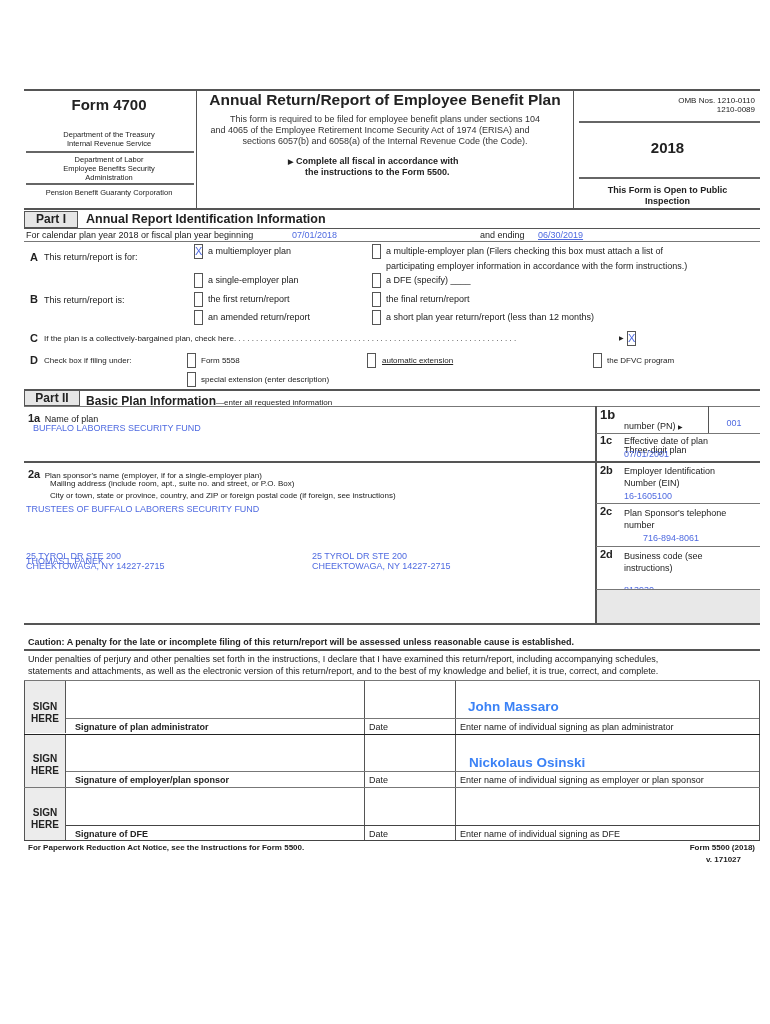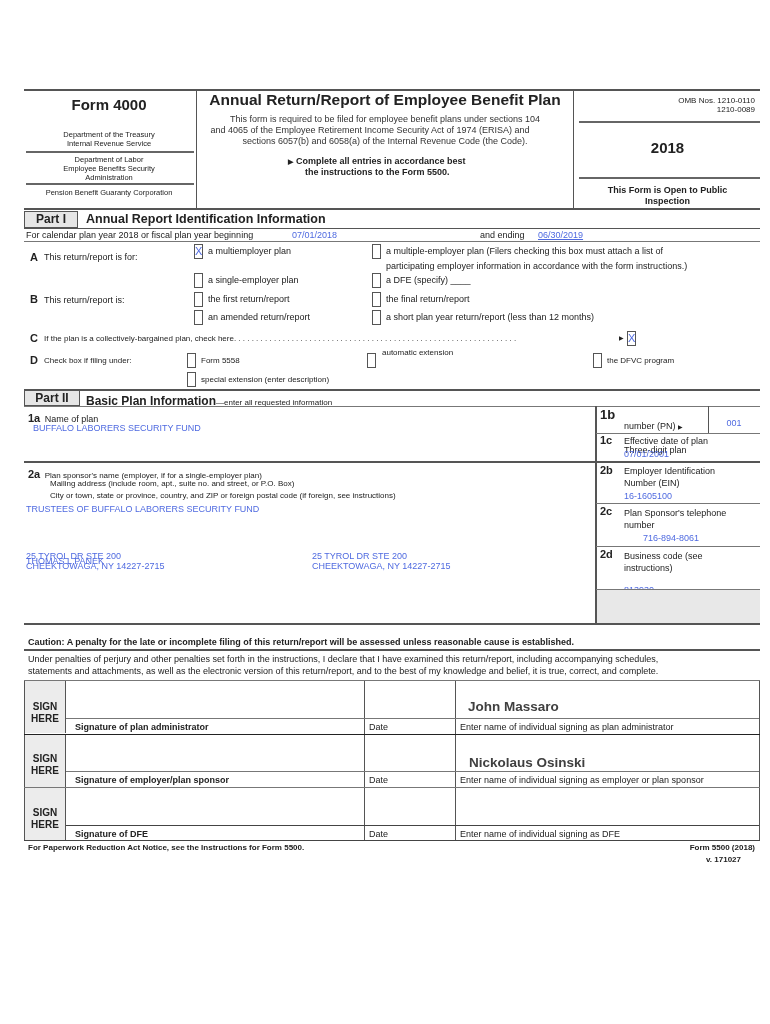--- a/index.html
+++ b/index.html
@@ -13,47 +13,47 @@
   .cb { position: absolute; width: 9px; height: 15px; border: 1px solid #555; background: #fff; font-size: 11px; line-height: 13px; text-align: center; color: #4f6ae0; }
   .t9 { font-size: 9px; }
   .t8 { font-size: 8px; }
   .t7 { font-size: 7.5px; }
   .bold { font-weight: bold; }
   .center { text-align: center; }
   .right { text-align: right; }
   .parttag { position: absolute; background: #e6e6e6; border: 1px solid #555; font-weight: bold; font-size: 12px; text-align: center; }
   .gray { background: #e8e8e8; }
   .sign { position: absolute; background: #ececec; border-right: 1px solid #555; font-weight: bold; font-size: 10px; text-align: center; line-height: 12px; }
-  .signame { font-size: 13.5px; font-weight: bold; color: #404040; }
+  .signame { font-size: 13.5px; font-weight: bold; color: #3b82f6; }
 </style>
 </head>
 <body>
 
 <div>
   <div class="hline" style="left:24px; top:89px; width:736px;"></div>
   <div class="vline" style="left:196px; top:90px; height:118px;"></div>
   <div class="vline" style="left:573px; top:90px; height:118px;"></div>
 
-  <div class="abs bold center" style="left:24px; top:96px; width:170px; font-size:15px;">Form 4000</div>
+  <div class="abs bold center" style="left:24px; top:96px; width:170px; font-size:15px;">Form 4700</div>
   <div class="abs center t7" style="left:24px; top:130px; width:170px;">Department of the Treasury</div>
   <div class="abs center t7" style="left:24px; top:139px; width:170px;">Internal Revenue Service</div>
   <div class="hline thin" style="left:26px; top:151px; width:168px; border-top:2px solid #666;"></div>
   <div class="abs center t7" style="left:24px; top:155px; width:170px;">Department of Labor</div>
   <div class="abs center t7" style="left:24px; top:164px; width:170px;">Employee Benefits Security</div>
   <div class="abs center t7" style="left:24px; top:173px; width:170px;">Administration</div>
   <div class="hline thin" style="left:26px; top:183px; width:168px; border-top:2px solid #666;"></div>
   <div class="abs center t7" style="left:24px; top:188px; width:170px;">Pension Benefit Guaranty Corporation</div>
 
   <div class="abs bold center" style="left:198px; top:91px; width:374px; font-size:15.5px;">Annual Return/Report of Employee Benefit Plan</div>
   <div class="abs center t9" style="left:198px; top:114px; width:374px; color:#333;">This form is required to be filed for employee benefit plans under sections 104</div>
   <div class="abs center t9" style="left:198px; top:125px; width:344px; color:#333;">and 4065 of the Employee Retirement Income Security Act of 1974 (ERISA) and</div>
   <div class="abs center t9" style="left:198px; top:136px; width:374px; color:#333;">sections 6057(b) and 6058(a) of the Internal Revenue Code (the Code).</div>
   <div class="abs bold t9" style="left:288px; top:156px; width:220px;">
     <span style="font-size:7px;">▶</span>
-    <span>Complete all entries in accordance best</span>
+    <span>Complete all fiscal in accordance with</span>
   </div>
   <div class="abs bold t9" style="left:305px; top:167px; width:220px;">the instructions to the Form 5500.</div>
 
   <div class="abs right t8" style="left:575px; top:96px; width:180px;">OMB Nos. 1210-0110</div>
   <div class="abs right t8" style="left:575px; top:105px; width:180px;">1210-0089</div>
   <div class="hline" style="left:579px; top:121px; width:181px; border-top:2px solid #666;"></div>
   <div class="abs bold center" style="left:575px; top:139px; width:185px; font-size:15px;">2018</div>
   <div class="hline" style="left:579px; top:177px; width:181px; border-top:2px solid #666;"></div>
   <div class="abs bold center t9" style="left:575px; top:185px; width:185px;">This Form is Open to Public</div>
   <div class="abs bold center t9" style="left:575px; top:196px; width:185px;">Inspection</div>
@@ -110,21 +110,21 @@
   <div class="abs" style="left:619px; top:334px; font-size:6px;">▶</div>
   <div class="cb" style="left:627px; top:331px;">X</div>
 
   <div class="abs bold" style="left:30px; top:354px; font-size:11px;">D</div>
   <div class="abs t8" style="left:44px; top:356px;">Check box if filing under:</div>
 
   <div class="cb" style="left:187px; top:353px;"></div>
   <div class="abs t8" style="left:201px; top:356px;">Form 5558</div>
 
   <div class="cb" style="left:367px; top:353px;"></div>
-  <div class="abs t8" style="left:382px; top:348px;">automatic extension</div>
+  <div class="abs t8" style="left:382px; top:356px;text-decoration:underline;">automatic extension</div>
 
   <div class="cb" style="left:593px; top:353px;"></div>
   <div class="abs t8" style="left:607px; top:356px;">the DFVC program</div>
 
   <div class="cb" style="left:187px; top:372px;"></div>
   <div class="abs t8" style="left:201px; top:375px;">special extension (enter description)</div>
 </div>
 
 <div>
   <div class="hline" style="left:24px; top:389px; width:736px;"></div>

